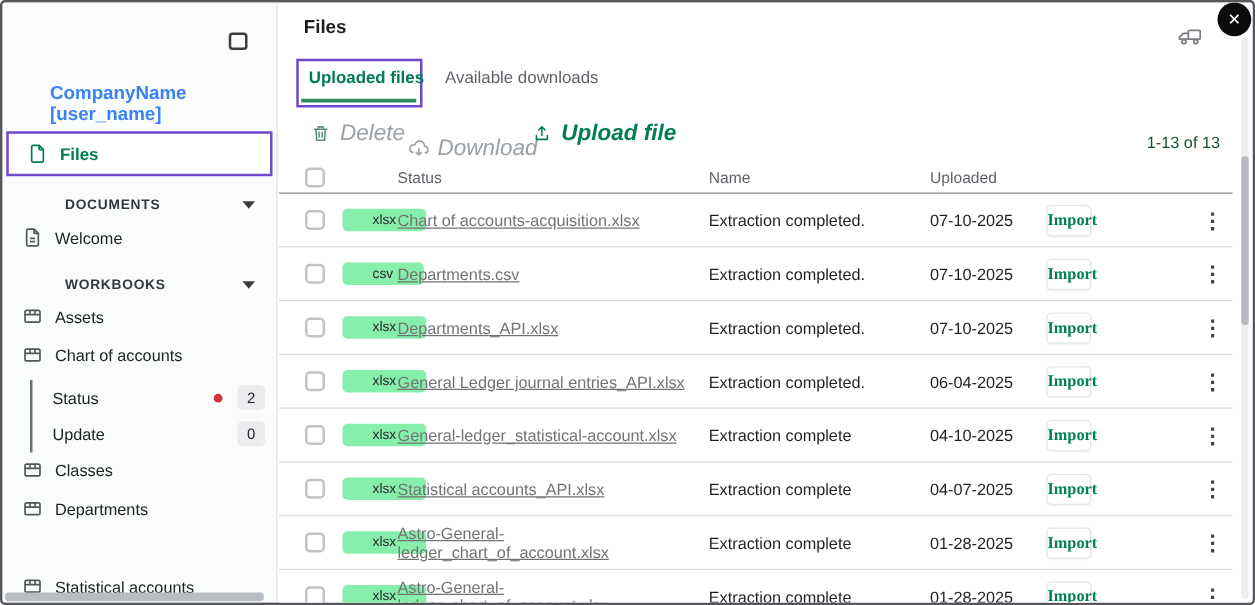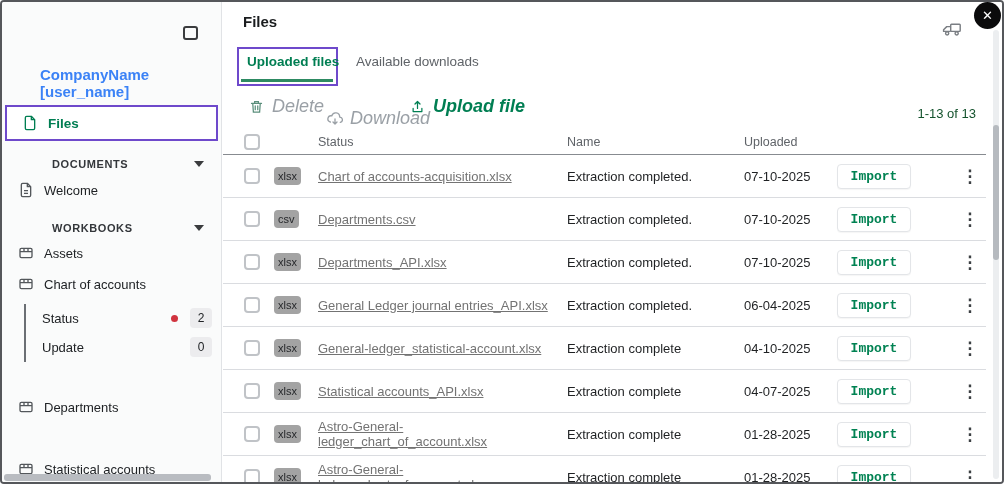--- a/index.html
+++ b/index.html
@@ -51,40 +51,40 @@
   .tab-box { position:absolute; left:14px; top:45px; width:101px; height:39px;
              border:2px solid #6e49cb; pointer-events:none; }
   .tab-idle { left:133px; color:#5f6368; font-weight:400; }
 
   .toolbar-item { position:absolute; top:94px; display:flex; align-items:center; gap:7px;
              font-size:18px; cursor:pointer;font-style:italic; }
   .tb-delete { left:26px; color:#9aa0a6; }
   .tb-delete .icon16 { color:#5b8f7c; }
   .tb-download { left:104px; color:#9aa0a6;margin-top:12px; }
   .tb-download .icon16 { color:#9aa0a6; }
-  .tb-upload { left:187px; color:#007e52; font-weight:700; }
+  .tb-upload { left:203px; color:#007e52; font-weight:700; }
   .tb-upload .icon16 { color:#007e52; }
   .range { position:absolute; right:30px; top:104px; font-size:13px; color:#14532d; }
 
   .grid-row { display:grid; grid-template-columns:30px 44px 249px 177px 93px 117px 1fr;
              align-items:center; padding-left:21px; }
   .thead { position:absolute; left:0; top:127px; width:763px; height:26px;
              border-bottom:1px solid #878b90; }
   .thead .col { font-size:12.5px; color:#5f6368; }
   .tbody { position:absolute; left:0; top:153px; width:763px; height:331px; overflow:hidden; }
   .trow { width:100%; height:43px; border-bottom:1px solid #dadce0; }
   .cb { width:16px; height:16px; border:2px solid #c0c3c7; border-radius:4px;
              background:#fff; cursor:pointer; display:inline-block; }
-  .badge { display:inline-block; background:#a3a3a3; border-radius:4px; padding:3px 4px;
+  .badge { display:inline-block; background:#86efac; border-radius:4px; padding:3px 24px;
              font-size:11px; color:#26282b; justify-self:start; }
   .fname { font-size:13px; color:#737373; text-decoration:underline; cursor:pointer; }
   .status, .date { font-size:13px; color:#1f2123; }
-  .import { width:74px; height:25px; background:#fff; border:1px solid #e3e5e8; border-radius:4px;
+  .import { width:36px; height:25px; background:#fff; border:1px solid #e3e5e8; border-radius:4px;
              box-shadow:0 1px 1px rgba(0,0,0,.04); font-size:13px; font-weight:700;
-             color:#008252; cursor:pointer; font-family:Liberation Mono, monospace;
+             color:#008252; cursor:pointer; font-family:Liberation Serif, serif;
              justify-self:start; }
   .kebab { justify-self:center; font-size:17px; font-weight:700; color:#3c4043;
              cursor:pointer; letter-spacing:0; line-height:1; }
 
   
   .truck { position:absolute; left:940px; top:19px; width:19px; height:16px; color:#7a7e83;
              cursor:pointer; transform:scaleX(-1); }
   .close-btn { position:absolute; left:972px; top:0; width:27px; height:27px; border-radius:50%;
              background:#0b0b0c; color:#fff; display:flex; align-items:center; justify-content:center;
              font-size:13px; cursor:pointer; z-index:5; }
@@ -158,20 +158,29 @@
       <span class="red-dot"></span>
       <span class="count-badge">2</span>
     </div>
 
     <div class="sub-item" style="top:332px">
       <span>Update</span>
       <span class="grow"></span>
       <span class="count-badge">0</span>
     </div>
 
+    <div class="nav-item" style="top:360px">
+      <span class="icon16">
+        <svg viewBox="0 0 24 24" width="16" height="16" fill="none" stroke="currentColor" stroke-width="2" stroke-linejoin="round">
+            <rect x="3" y="5" width="18" height="14" rx="2"></rect>
+            <path d="M3 10h18M9 5v5M15 5v5"></path>
+          </svg>
+      </span>
+      <span>Classes</span>
+    </div>
 
     <div class="nav-item" style="top:391px">
       <span class="icon16">
         <svg viewBox="0 0 24 24" width="16" height="16" fill="none" stroke="currentColor" stroke-width="2" stroke-linejoin="round">
             <rect x="3" y="5" width="18" height="14" rx="2"></rect>
             <path d="M3 10h18M9 5v5M15 5v5"></path>
           </svg>
       </span>
       <span>Departments</span>
     </div>

